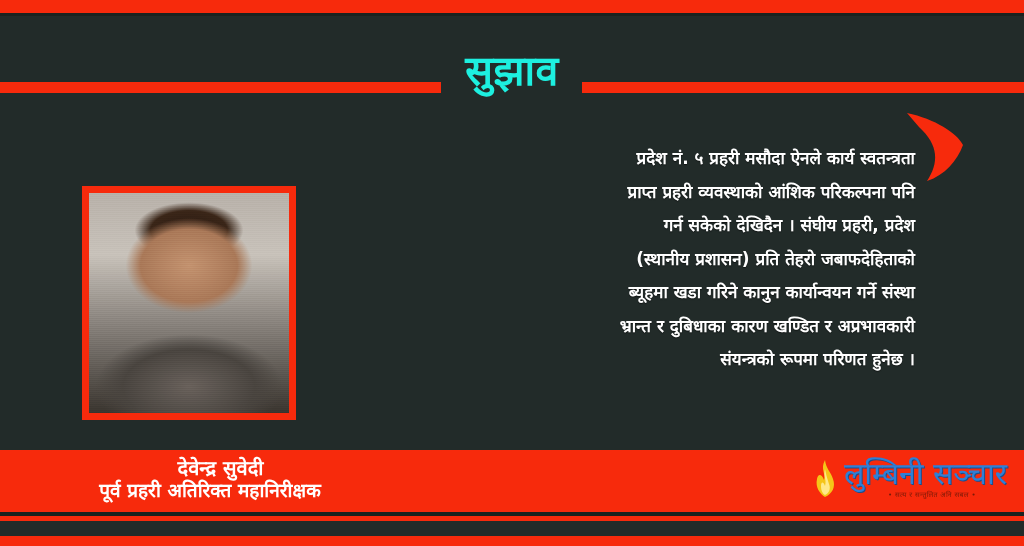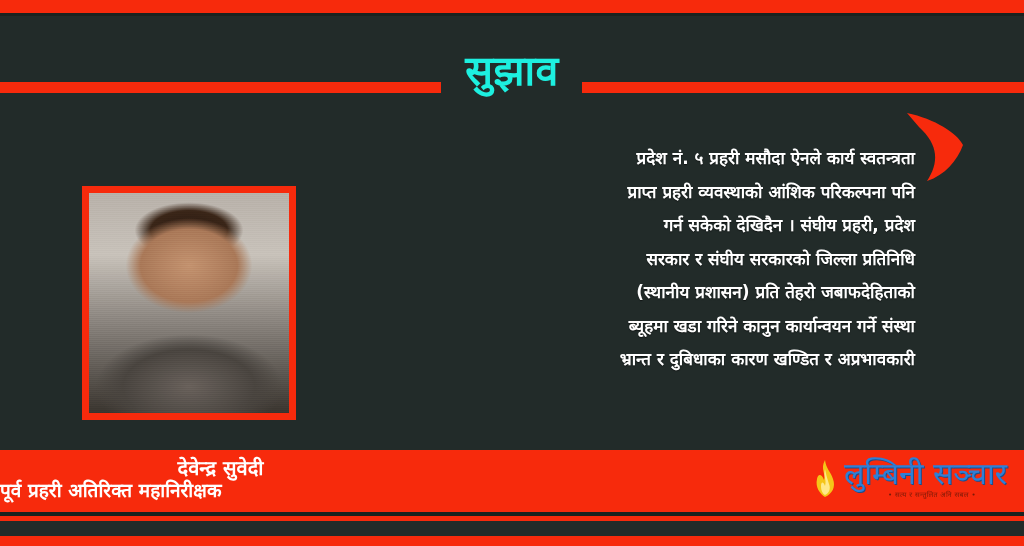--- a/index.html
+++ b/index.html
@@ -105,20 +105,21 @@
     text-align:center;
     color:#ffffff;
     font-size:20px;
     font-weight:bold;
     line-height:24px;
     padding-left:21px;
   }
   .caption-role {
     position:absolute; left:0; top:478px;
     width:420px;
+    text-align:center;
     color:#ffffff;
     font-size:19px;
     font-weight:bold;
     line-height:24px;
   }
 
   
   .logo {
     position:absolute; left:612px; top:452px;
     width:350px; height:56px;
@@ -191,24 +192,24 @@
   <div class="portrait-frame">
     <div class="portrait-photo">
       <div class="photo-grain"></div>
     </div>
   </div>
 
   <div class="body-text">
     <div>प्रदेश नं. ५ प्रहरी मसौदा ऐनले कार्य स्वतन्त्रता</div>
     <div>प्राप्त प्रहरी व्यवस्थाको आंशिक परिकल्पना पनि</div>
     <div>गर्न सकेको देखिदैन । संघीय प्रहरी, प्रदेश</div>
-    <div>सरकार र संघीय सरकारको जिल्ला प्रतिनिधि</div>
     <div>(स्थानीय प्रशासन) प्रति तेहरो जबाफदेहिताको</div>
     <div>ब्यूहमा खडा गरिने कानुन कार्यान्वयन गर्ने संस्था</div>
     <div>भ्रान्त र दुबिधाका कारण खण्डित र अप्रभावकारी</div>
+    <div>संयन्त्रको रूपमा परिणत हुनेछ ।</div>
   </div>
 
   <div class="caption-band"></div>
   <div class="caption-name">देवेन्द्र सुवेदी</div>
   <div class="caption-role">पूर्व प्रहरी अतिरिक्त महानिरीक्षक</div>
 
   <div class="logo">
     <div class="logo-flame">
       <svg width="26" height="38" viewBox="0 0 26 38">
         <path d="M13 0 C 8 9, 14 13, 12 20 C 10 14, 6 13, 5 19 C 3 27, 8 34, 13 37 C 20 34, 24 27, 21 19 C 19 12, 14 9, 13 0 Z" fill="#f5c518"></path>

